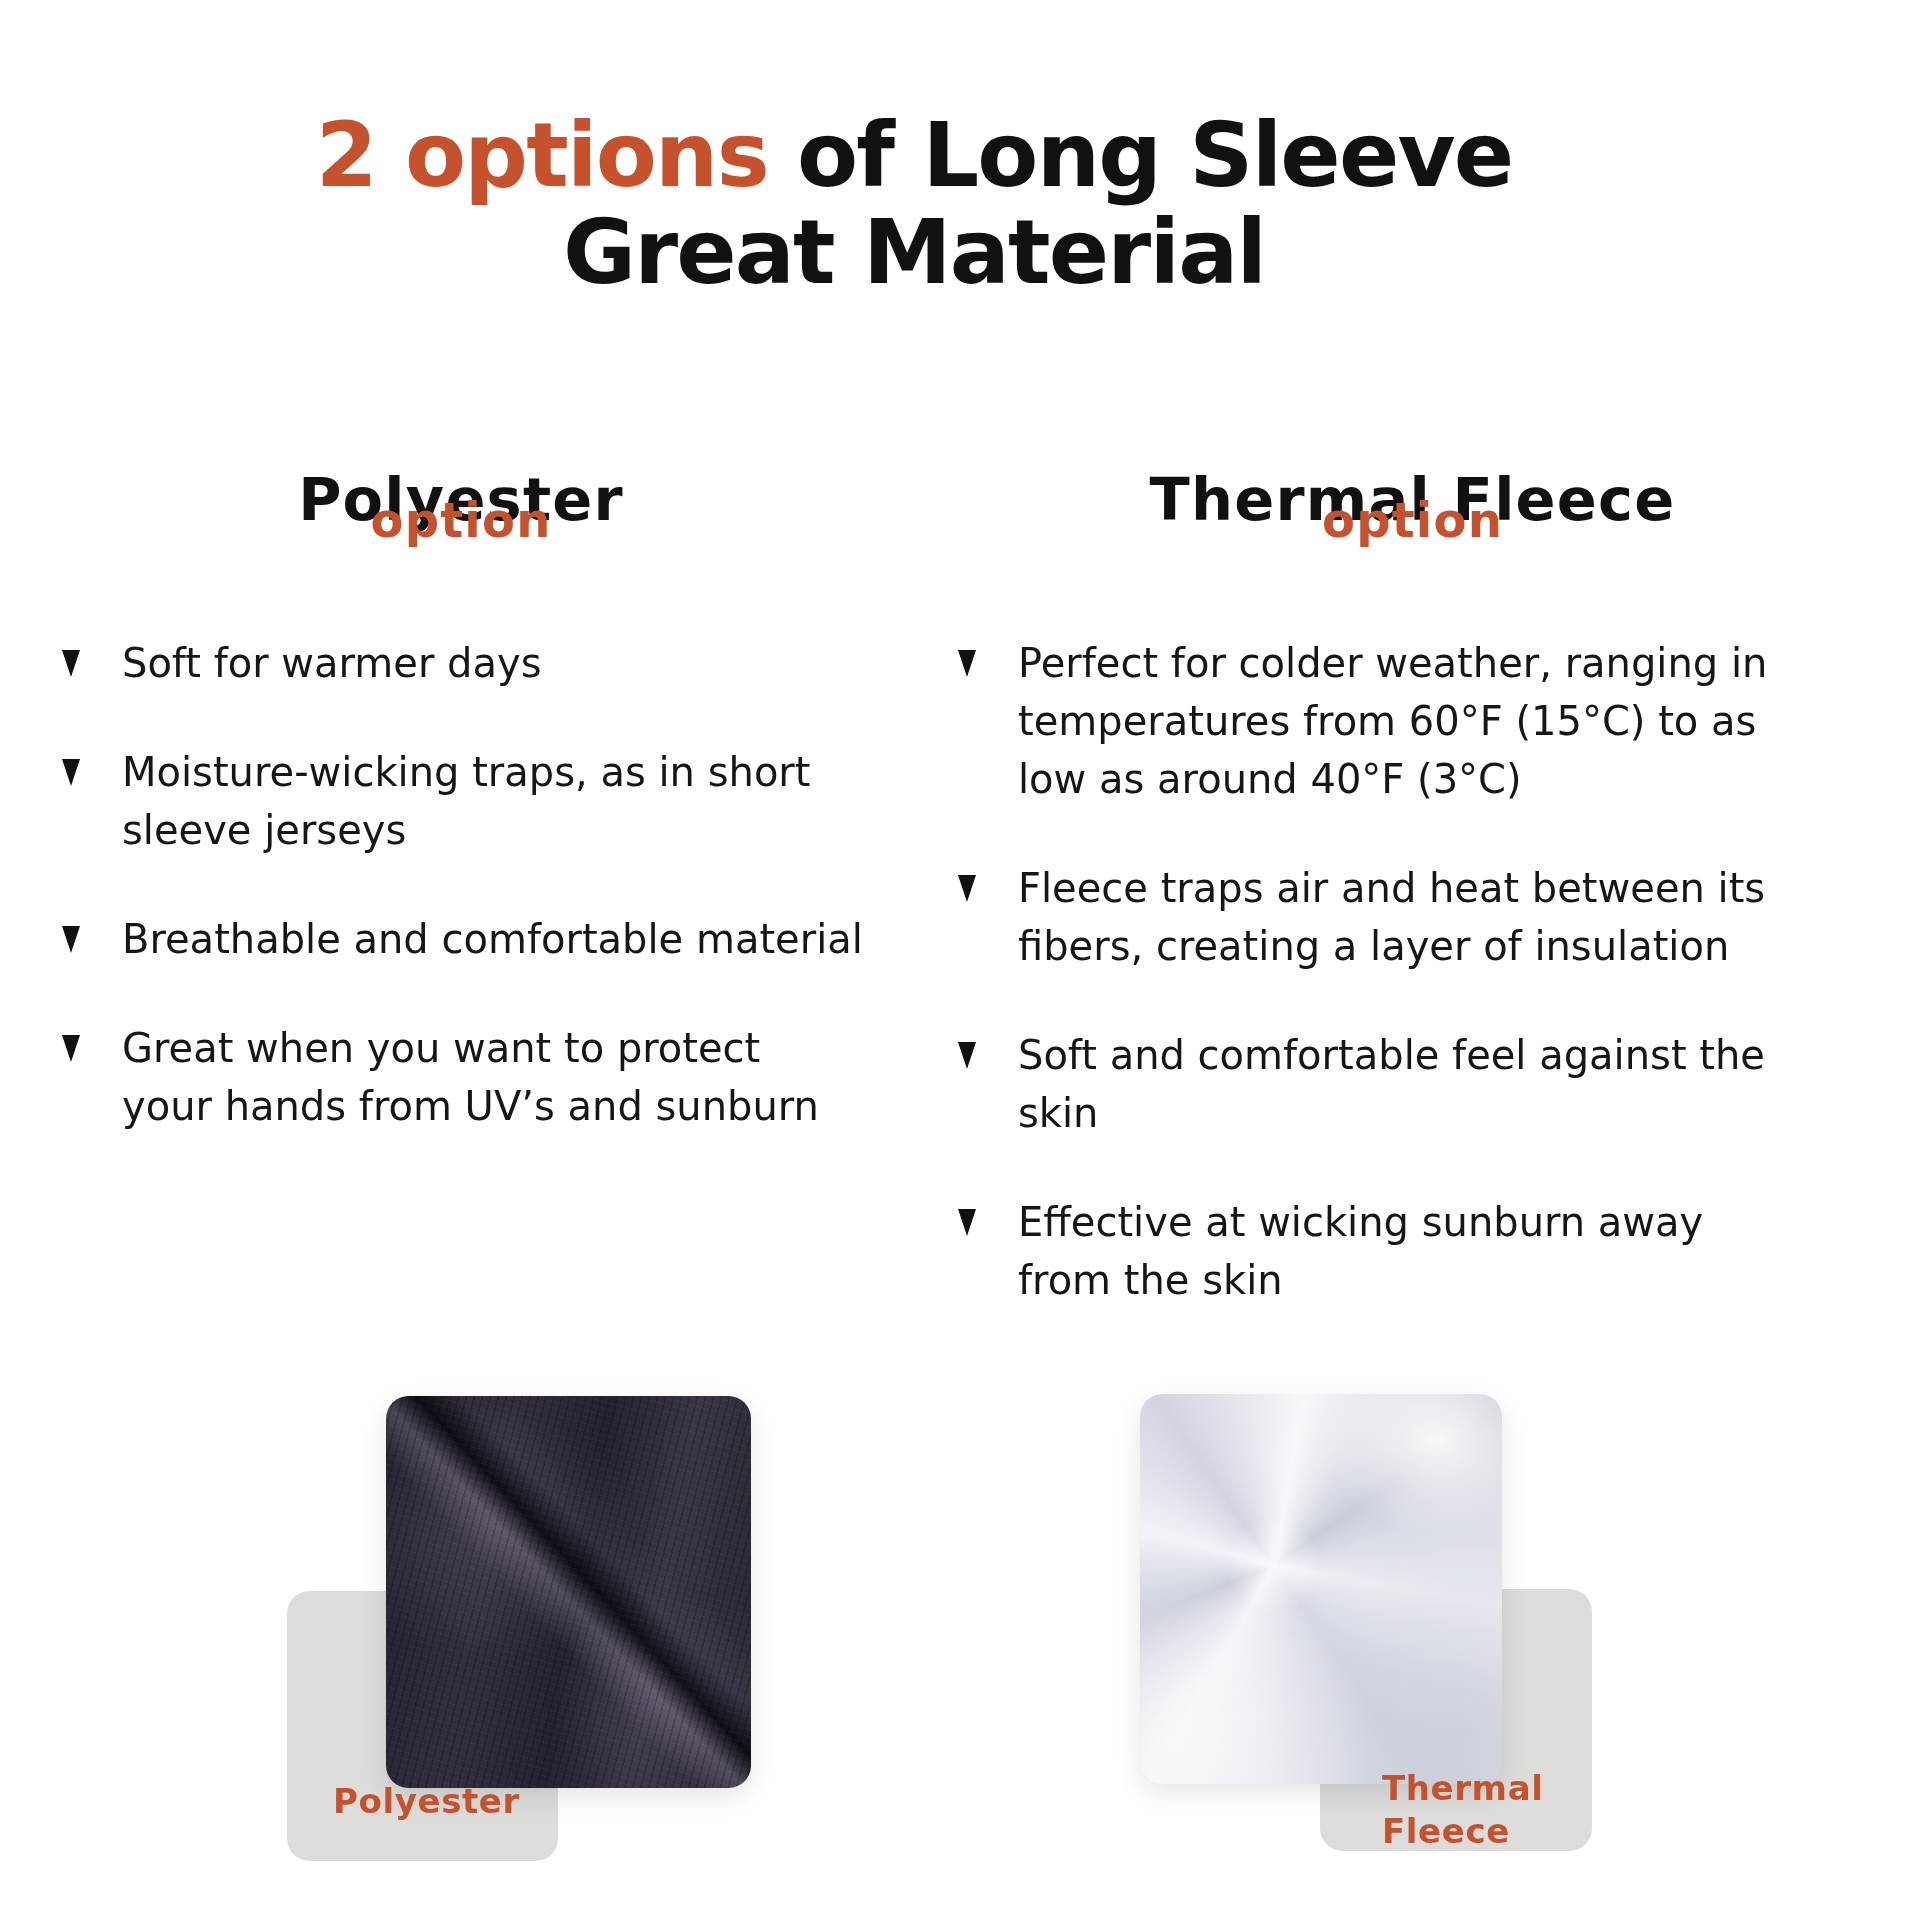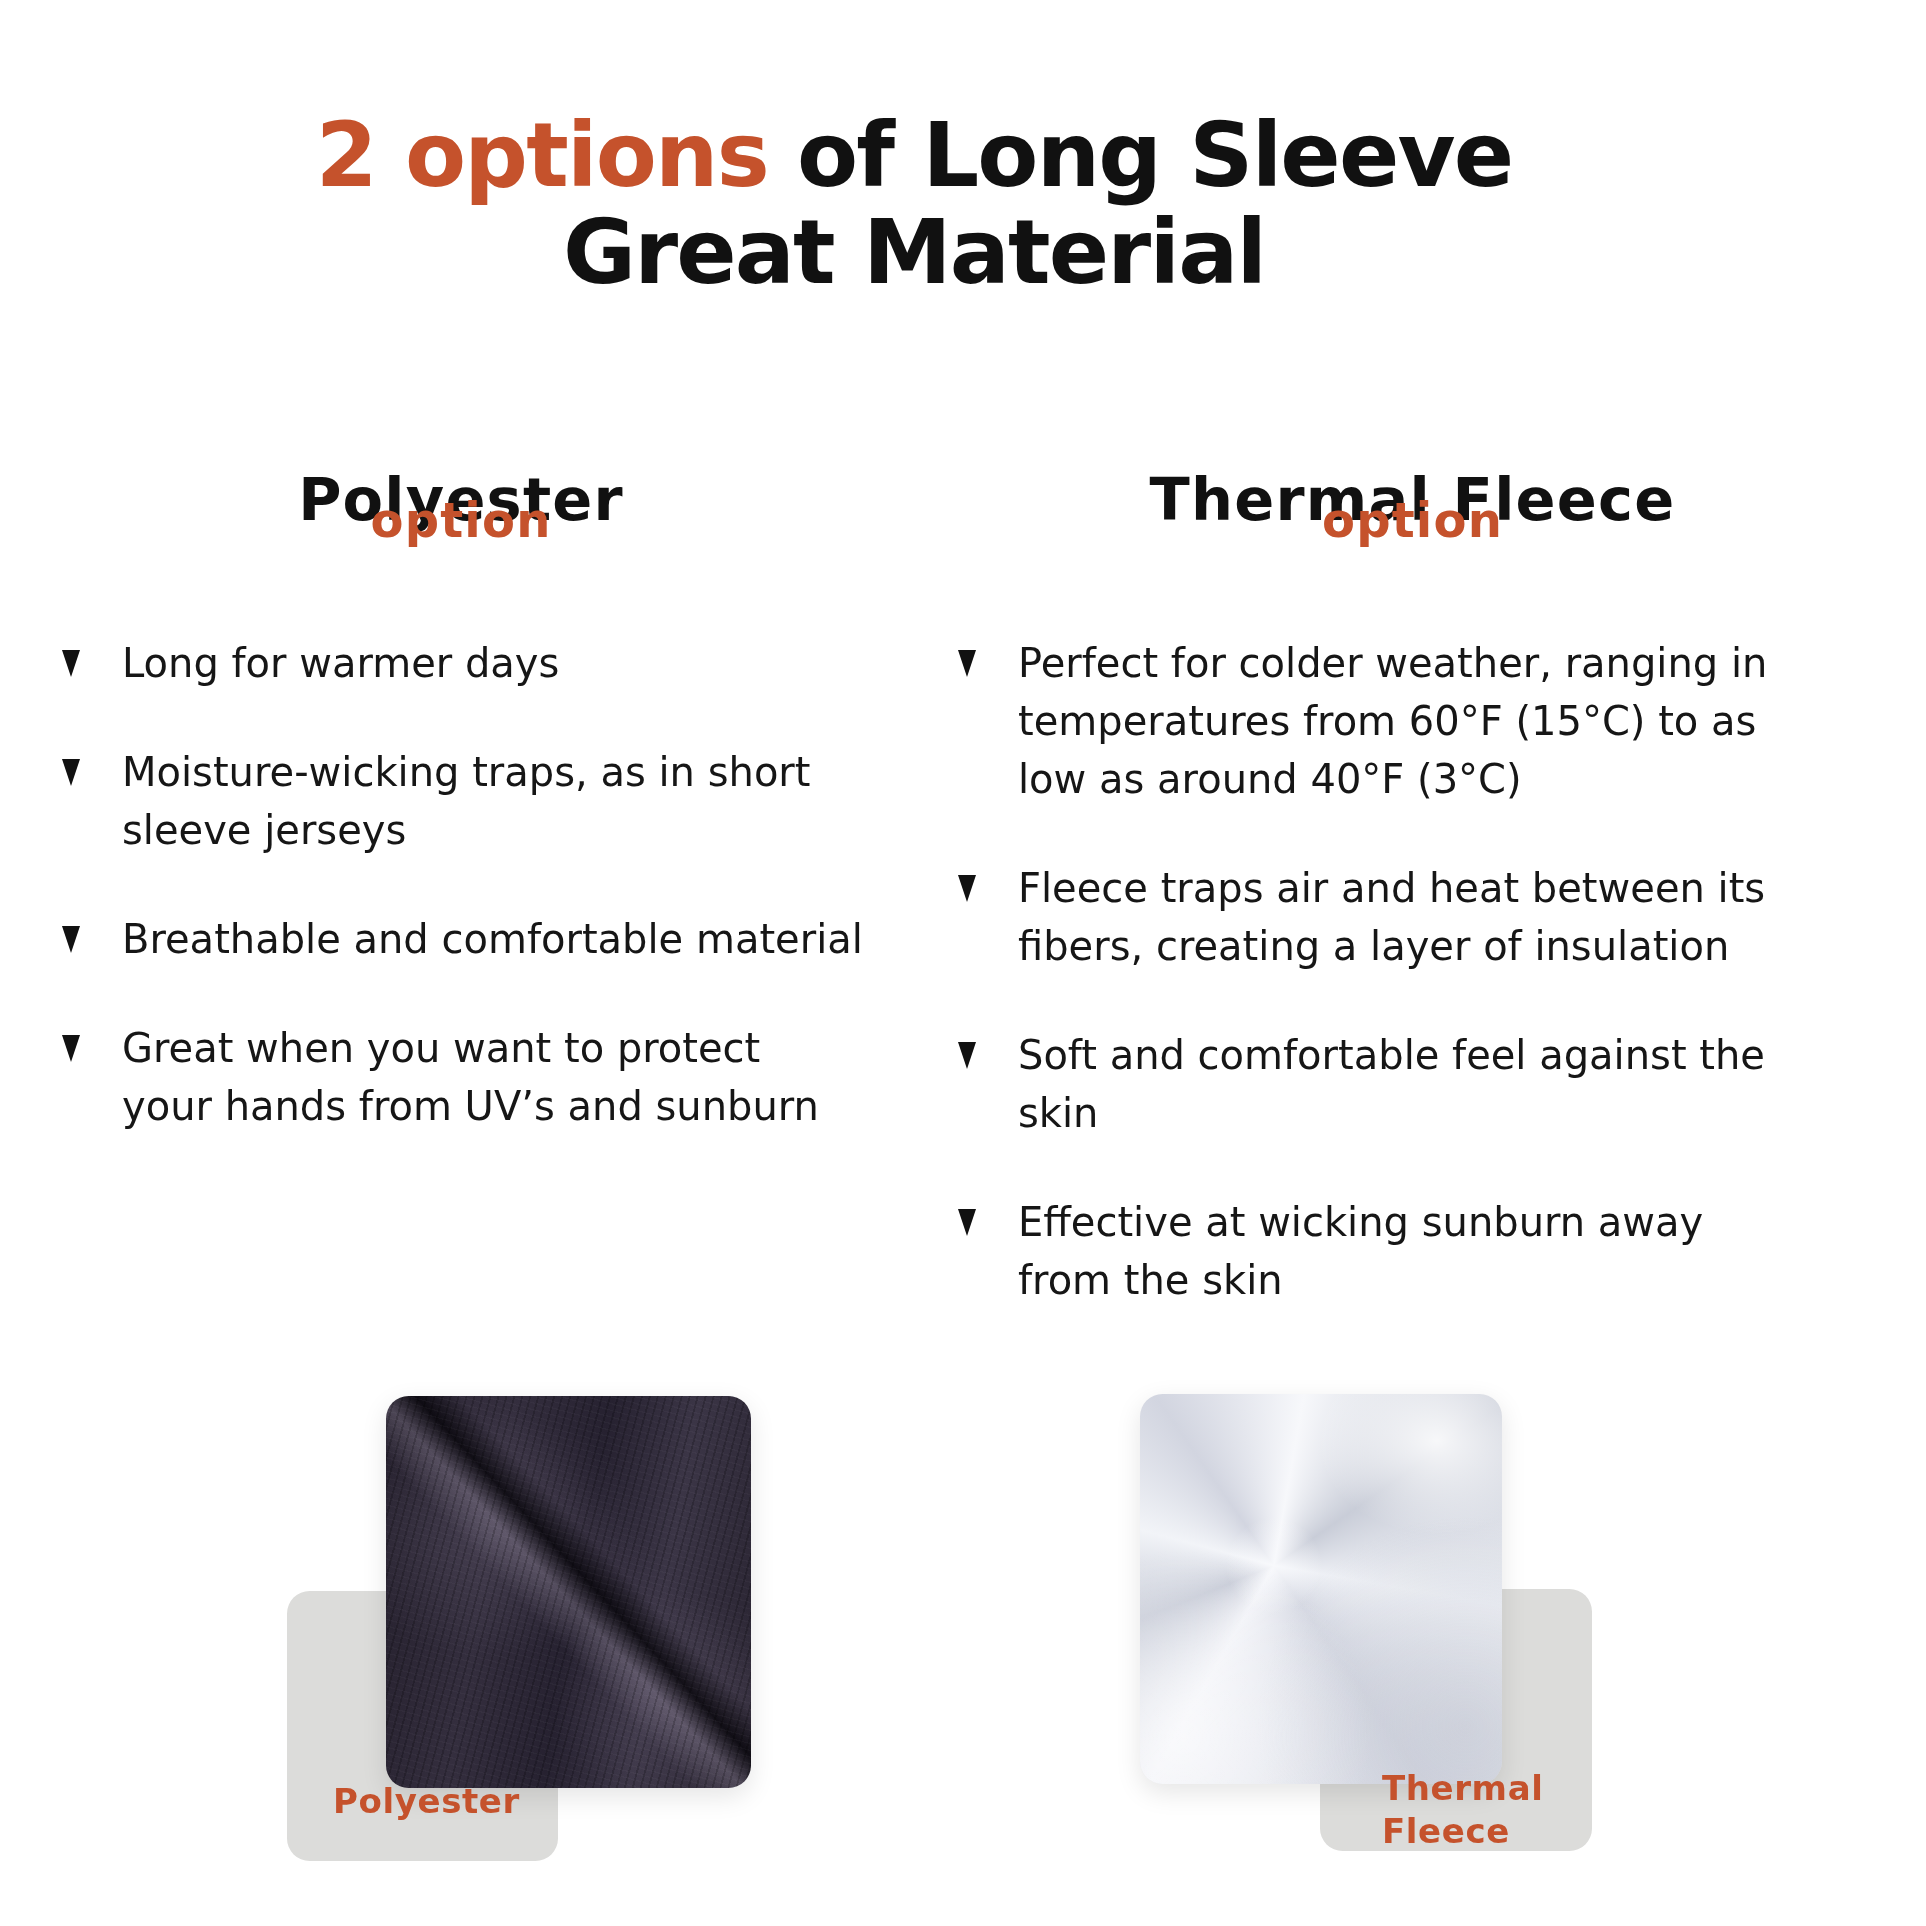--- a/index.html
+++ b/index.html
@@ -138,21 +138,21 @@
   </h1>
 
   <section class="col col-left">
     <div class="col-head-wrap-left">
       <h2 class="col-heading">Polyester</h2>
       <div class="col-subheading">option</div>
     </div>
     <ul class="bullets">
       <li class="bullet">
         <span class="tri-icon"></span>
-        <span class="bullet-text">Long for warmer days</span>
+        <span class="bullet-text">Soft for warmer days</span>
       </li>
       <li class="bullet">
         <span class="tri-icon"></span>
         <span class="bullet-text">Moisture-wicking traps, as in short
 sleeve jerseys</span>
       </li>
       <li class="bullet">
         <span class="tri-icon"></span>
         <span class="bullet-text">Breathable and comfortable material</span>
       </li>

